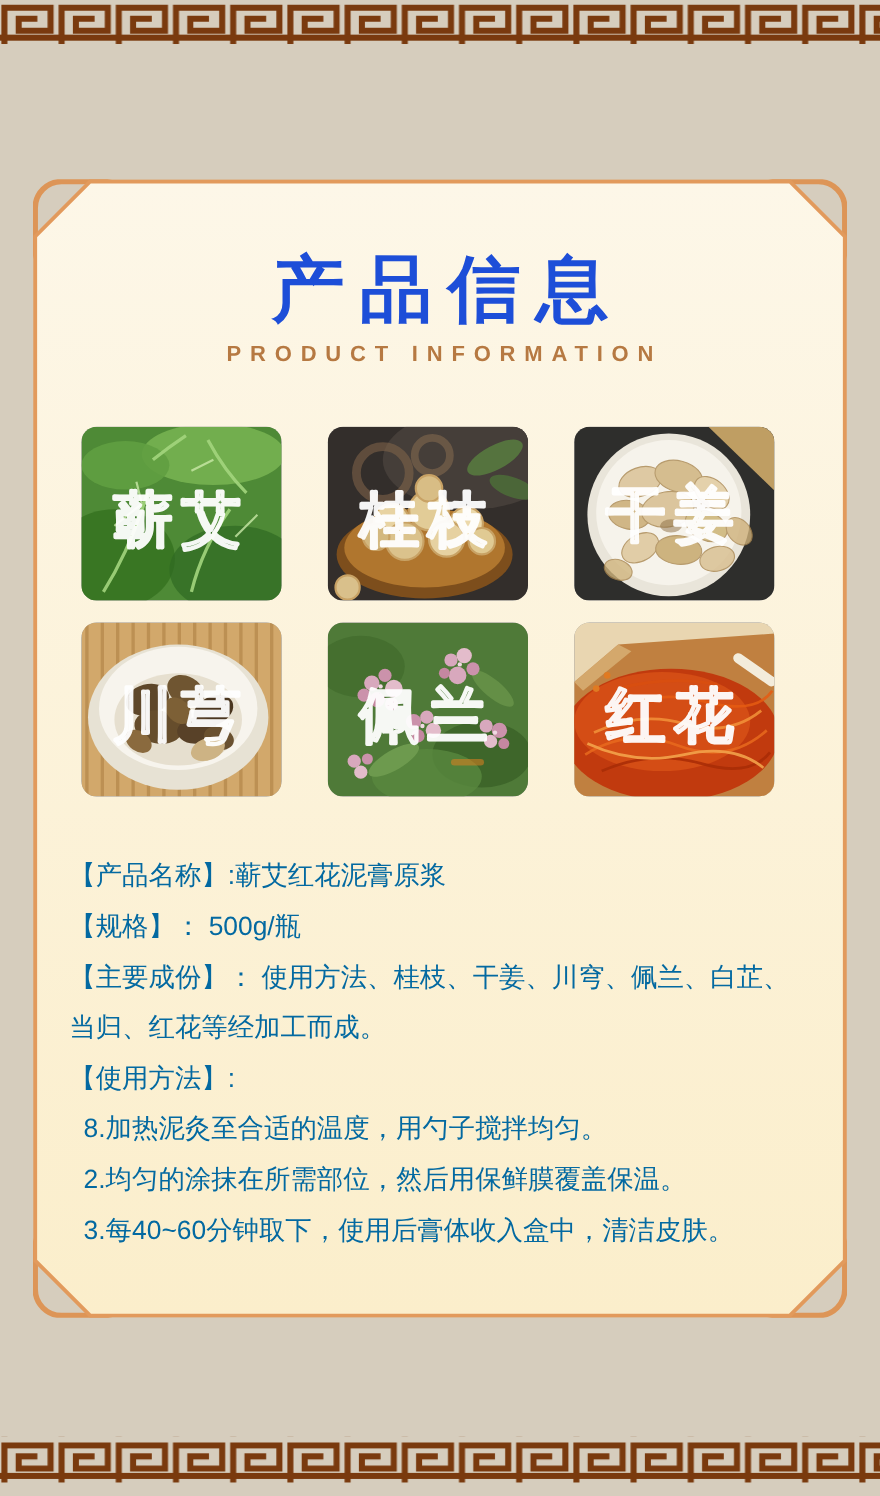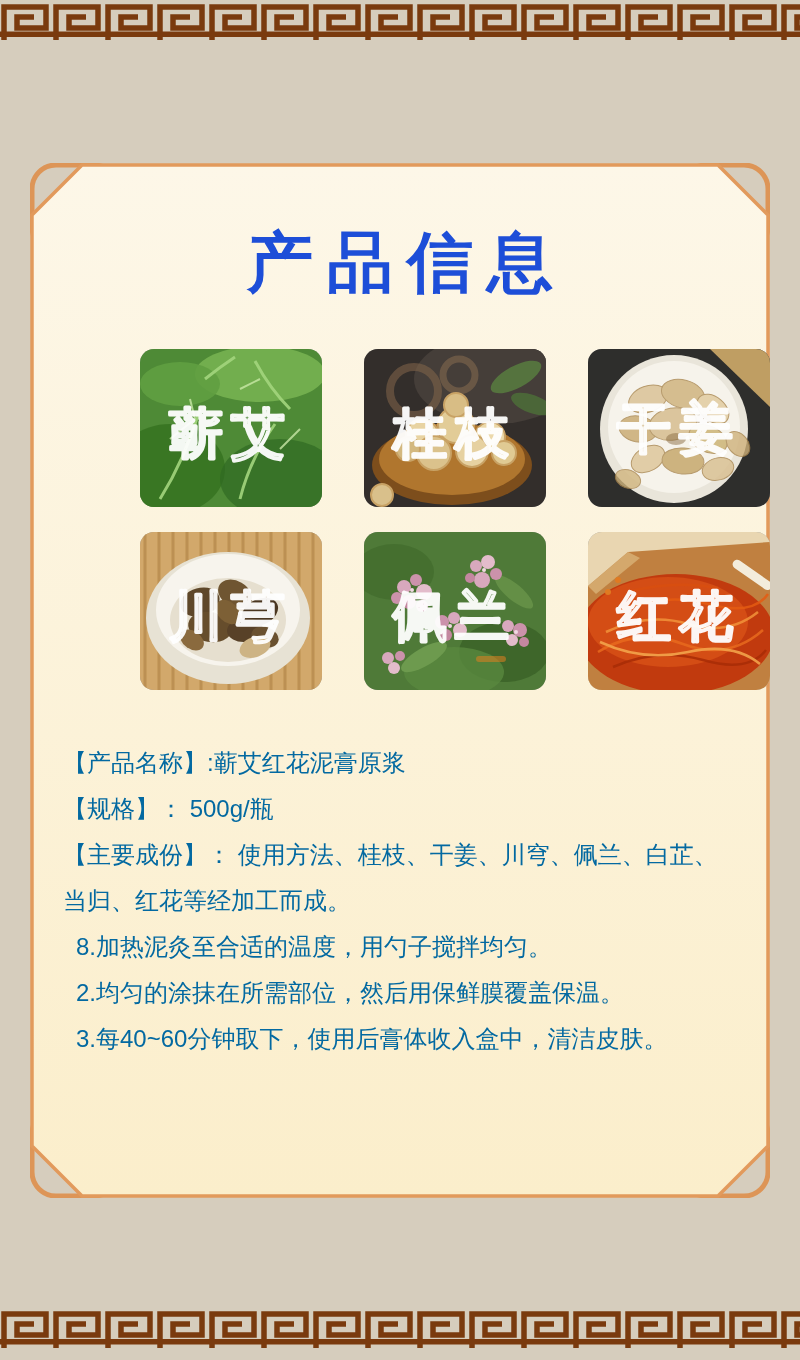--- a/index.html
+++ b/index.html
@@ -10,21 +10,21 @@
   .border-top{top:0;}
   .border-bottom{top:1306px;}
 
   .card{position:absolute;left:30px;top:163px;width:740px;height:1035px;}
   .card-frame{position:absolute;left:0;top:0;width:740px;height:1035px;}
   .card-content{position:absolute;left:0;top:0;width:740px;height:1035px;padding-top:66px;text-align:center;}
 
   .title{font-size:66px;font-weight:bold;color:#1d4ed8;letter-spacing:14px;text-indent:14px;line-height:1;}
   .subtitle{margin-top:16px;font-size:20px;color:#aa6426;letter-spacing:8px;text-indent:8px;font-weight:bold;opacity:.85;}
 
-  .grid{margin-top:54px;display:flex;flex-direction:column;gap:25px;align-items:flex-end;}
+  .grid{margin-top:54px;display:flex;flex-direction:column;gap:20px;align-items:flex-start;margin-left:44px;}
   .grid-row{display:flex;gap:42px;}
   .tile{width:182px;height:158px;border-radius:14px;overflow:hidden;background:#999;}
   .tile svg{display:block;width:182px;height:158px;}
   .tile text{font:bold 54px "Liberation Sans","DejaVu Sans",sans-serif;fill:none;stroke:#ffffff;stroke-width:2.2px;stroke-linejoin:round;letter-spacing:8px;text-anchor:middle;opacity:.95;}
 
   .details{margin-top:50px;text-align:left;padding:0 40px 0 33px;color:#0369a1;font-size:24px;}
   .detail-line{line-height:46px;white-space:nowrap;}
   .step{padding-left:13px;}
 </style>
 </head>
@@ -65,20 +65,21 @@
         <rect x="2" y="2" width="86" height="86" rx="24"></rect>
         <rect x="652" y="2" width="86" height="86" rx="24"></rect>
         <rect x="2" y="947" width="86" height="86" rx="24"></rect>
         <rect x="652" y="947" width="86" height="86" rx="24"></rect>
       </g>
       <path d="M52,2 H688 L738,52 V983 L688,1033 H52 L2,983 V52 Z" fill="url(#cardGrad)" stroke="#e29a5c" stroke-width="3.5"></path>
     </svg>
 
     <div class="card-content">
       <div class="title">产品信息</div>
+      <div class="subtitle">PRODUCT INFORMATION</div>
 
       <div class="grid">
         <div class="grid-row">
 
           <div class="tile">
             <svg viewBox="0 0 182 158" preserveAspectRatio="none">
               <rect width="182" height="158" fill="#4e8a36"></rect>
               <ellipse cx="30" cy="120" rx="55" ry="45" fill="#35701f" opacity=".8"></ellipse>
               <ellipse cx="140" cy="130" rx="60" ry="40" fill="#2f6a22" opacity=".7"></ellipse>
               <ellipse cx="120" cy="25" rx="65" ry="28" fill="#79b452" opacity=".85"></ellipse>
@@ -237,19 +238,20 @@
             </svg>
           </div>
         </div>
       </div>
 
       <div class="details">
         <div class="detail-line">【产品名称】:蕲艾红花泥膏原浆</div>
         <div class="detail-line">【规格】： 500g/瓶</div>
         <div class="detail-line">【主要成份】： 使用方法、桂枝、干姜、川穹、佩兰、白芷、</div>
         <div class="detail-line">当归、红花等经加工而成。</div>
+        <div class="detail-line">【使用方法】:</div>
         <div class="detail-line step">8.加热泥灸至合适的温度，用勺子搅拌均匀。</div>
         <div class="detail-line step">2.均匀的涂抹在所需部位，然后用保鲜膜覆盖保温。</div>
         <div class="detail-line step">3.每40~60分钟取下，使用后膏体收入盒中，清洁皮肤。</div>
       </div>
     </div>
   </div>
 </div>
 
 </body></html>

